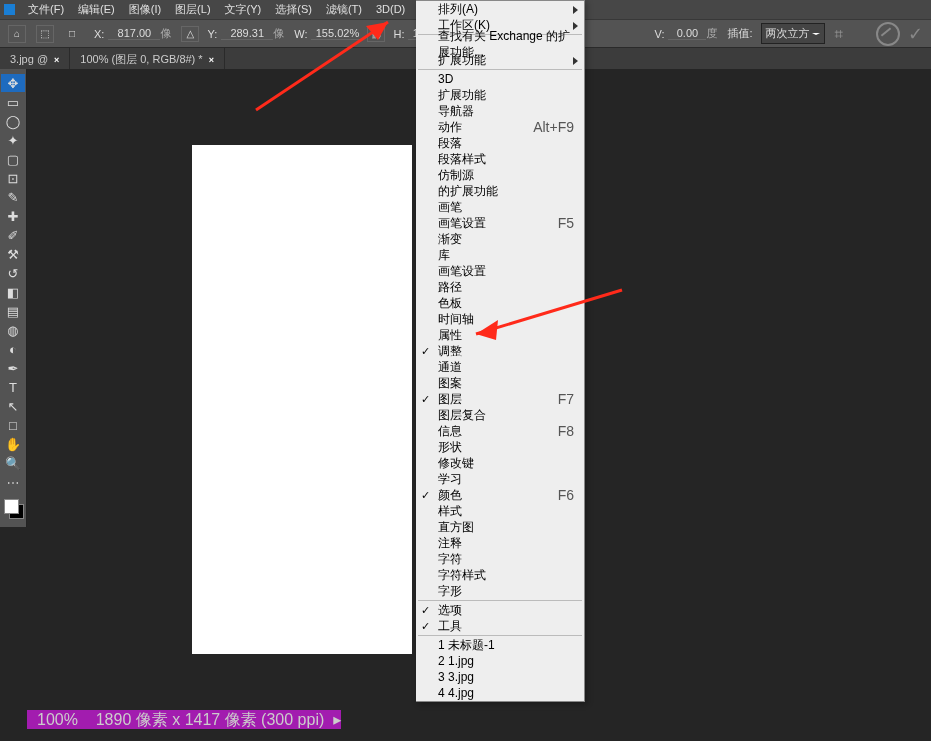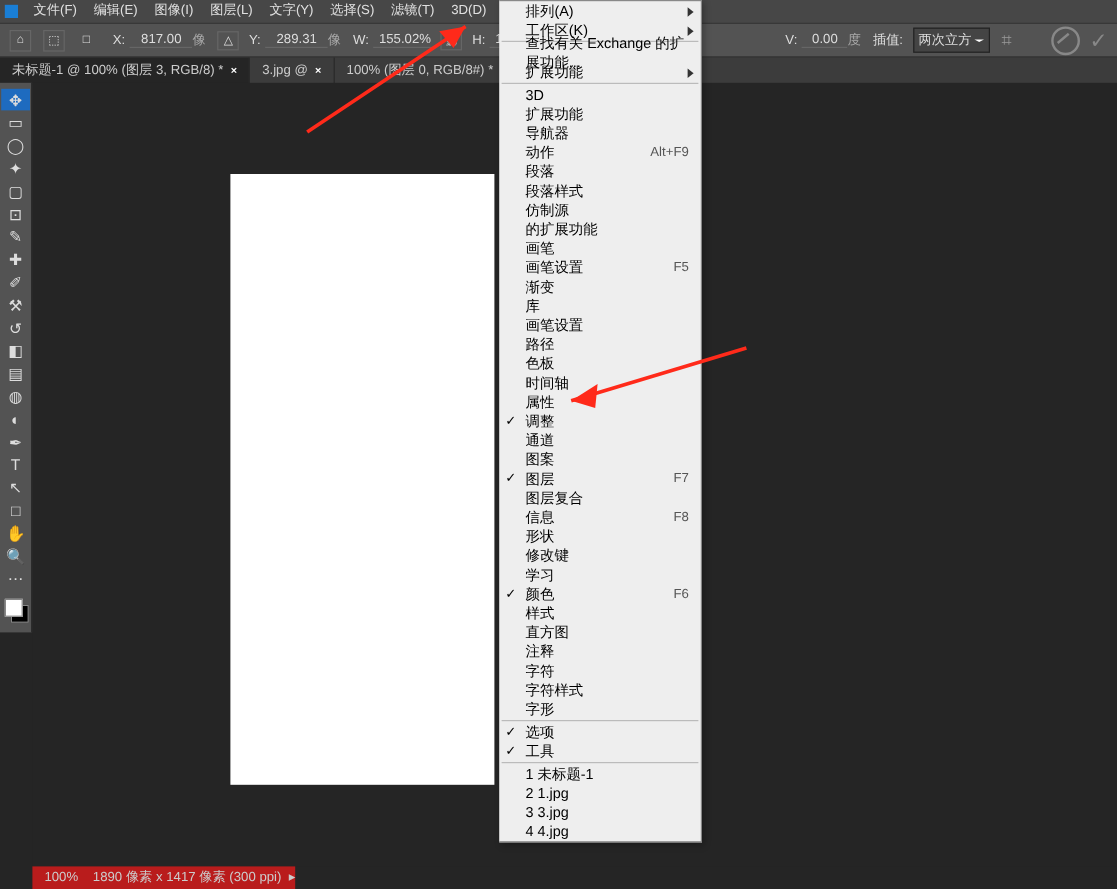--- a/index.html
+++ b/index.html
@@ -26,25 +26,25 @@
 .toolbox{position:absolute;left:0;top:69px;width:26px;background:#535353;padding-top:4px;border-right:1px solid #222}
 .tool{width:24px;height:18px;margin:1px auto;display:flex;align-items:center;justify-content:center;color:#ddd;font-size:13px}
 .tool.sel{background:#1e6bbf}
 .swatches{margin:6px 2px;position:relative;height:24px}
 .sw-bg{position:absolute;left:7px;top:7px;width:13px;height:13px;background:#000;border:1px solid #888}
 .sw-fg{position:absolute;left:2px;top:2px;width:13px;height:13px;background:#fff;border:1px solid #888}
 .canvas-area{position:absolute;left:27px;top:69px;right:0;bottom:19px;background:#252525}
 .canvas{position:absolute;left:165px;top:76px;width:220px;height:509px;background:#fff}
 .submenu{position:absolute;left:416px;top:0;width:168px;background:#eee;color:#000;font-size:12px;border:1px solid #888;border-left:none;box-shadow:2px 2px 6px rgba(0,0,0,.3);z-index:50}
 .mi{height:16px;padding:0 10px 0 22px;line-height:16px;display:flex;justify-content:space-between;align-items:center;position:relative}
-.mi .sc{color:#555;font-size:11px}
+.mi .sc{color:#555;font-size:14px}
 .mi .arw{position:absolute;right:6px;top:5px;width:0;height:0;border-top:4px solid transparent;border-bottom:4px solid transparent;border-left:5px solid #333}
 .mi.chk::before{content:"✓";position:absolute;left:5px;top:0;font-size:11px}
 .sep{height:1px;background:#bbb;margin:1px 2px}
-.status{position:absolute;left:27px;bottom:0;height:19px;line-height:19px;background:#b91c1c;color:#ccc;font-size:11px;padding-left:10px}
+.status{position:absolute;left:27px;bottom:12px;height:19px;line-height:19px;background:#a21caf;color:#ccc;font-size:16px;padding-left:10px}
 .arrow{position:absolute;z-index:60;pointer-events:none}
 .arrow-line{stroke:#ff2a1a;stroke-width:3}
 .arrow-head{fill:#ff2a1a}
 </style>
 </head>
 <body>
 
 <div class="menubar">
   <div class="ps-icon"></div>
   <div id="menubar-slot" style="display: flex;">
@@ -86,21 +86,20 @@
       <span>两次立方</span>
       <span class="tr"></span>
     </div>
   <div style="width:18px;height:18px;margin:0 6px;color:#999;font-size:15px">⌗</div>
   <span class="spacer2"></span>
   <div class="circonf"></div>
   <div class="check">✓</div>
 </div>
 
 <div class="tabbar" id="tabbar">
-    <div class="tab sel"><span>未标题-1 @ 100% (图层 3, RGB/8) *</span><span class="x">×</span></div>
     <div class="tab"><span>3.jpg @</span><span class="x">×</span></div>
     <div class="tab"><span>100% (图层 0, RGB/8#) *</span><span class="x">×</span></div>
   </div>
 
 <div class="toolbox" id="toolbox">
     <div class="tool sel">✥</div>
     <div class="tool">▭</div>
     <div class="tool">◯</div>
     <div class="tool">✦</div>
     <div class="tool">▢</div>

